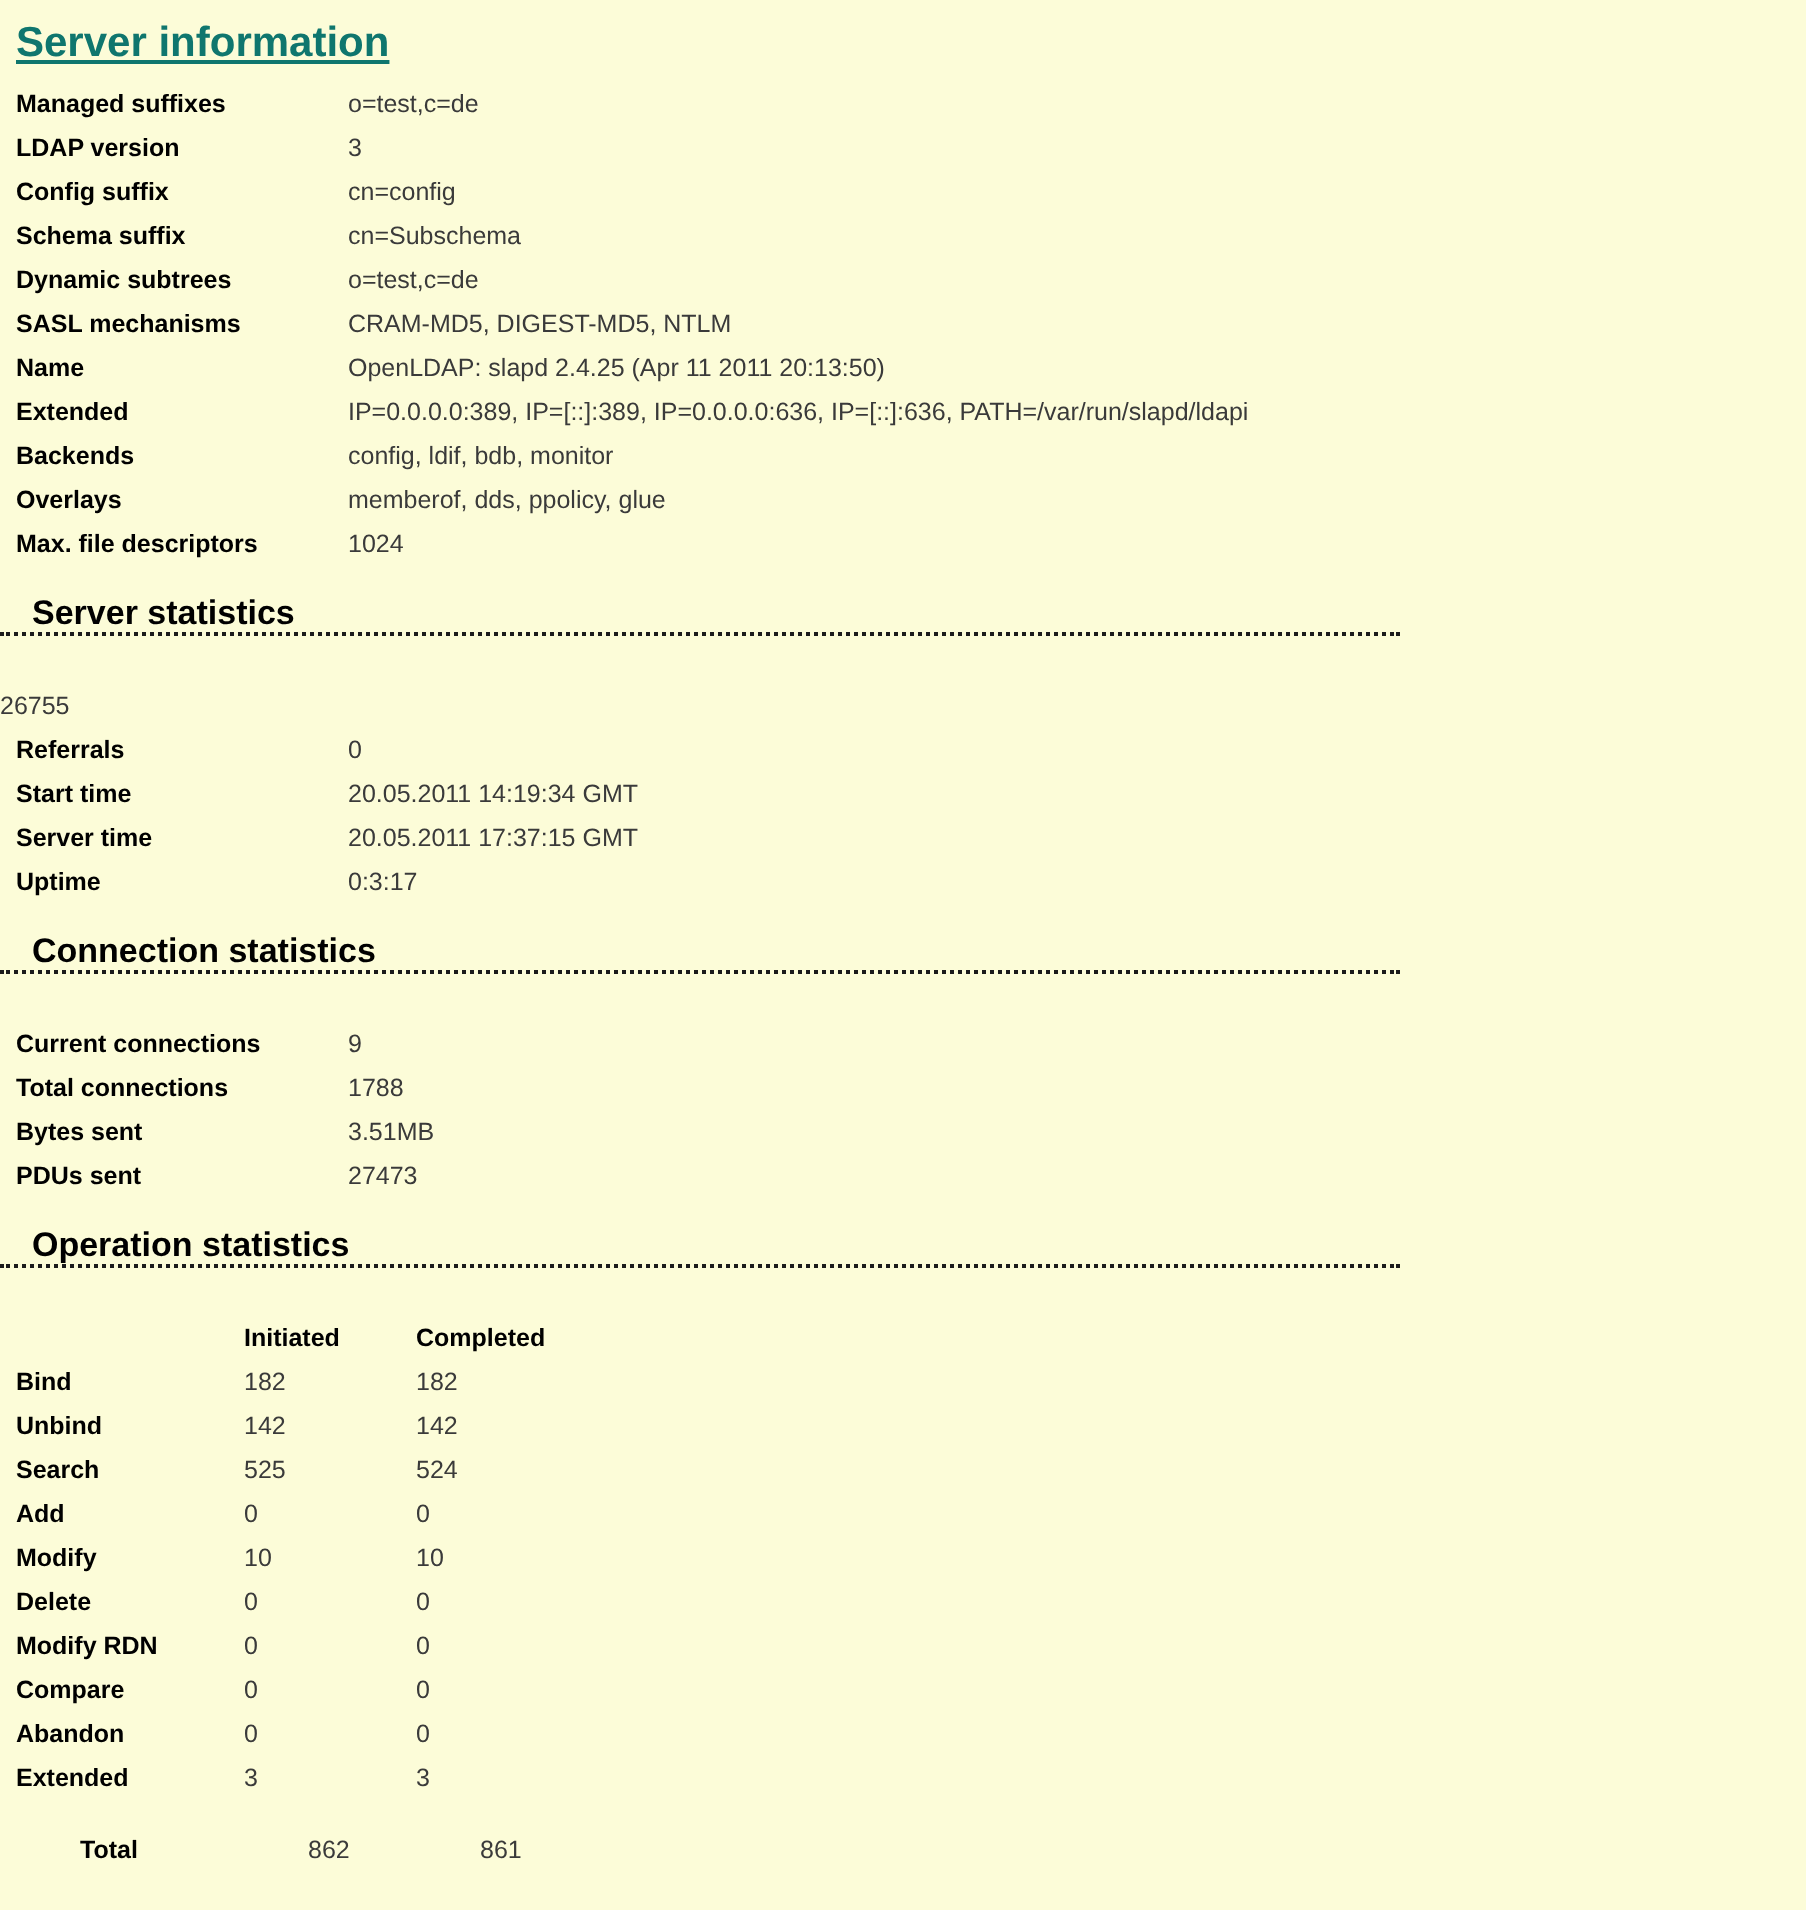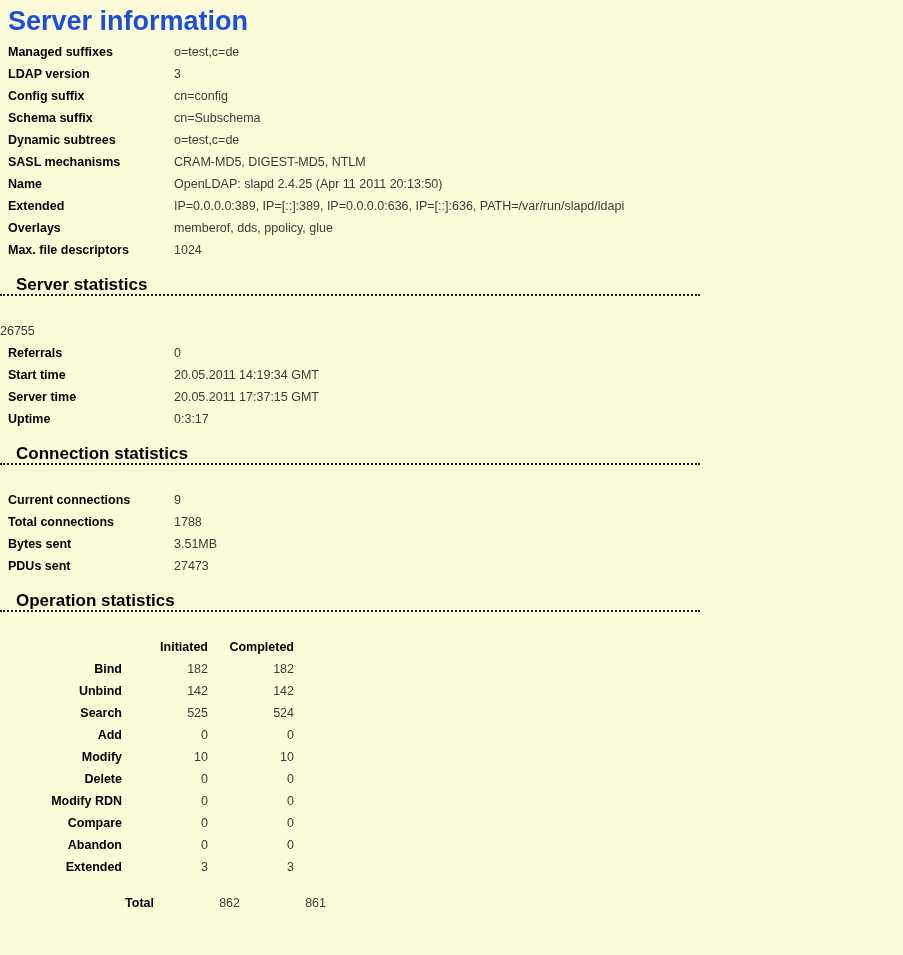--- a/index.html
+++ b/index.html
@@ -10,24 +10,25 @@
     width: 903px;
     height: 955px;
     overflow: hidden;
     background: #FCFCD8;
     font-family: "Liberation Sans", "DejaVu Sans", sans-serif;
     font-size: 12.5px;
     color: #3a3a3a;
   }
   h1.page-title {
     margin: 10px 0 0 8px;
-    font-size: 27px;
+    font-size: 21px;
     line-height: 23px;
     font-weight: bold;
-    color: #1d4ed8;
+    color: #0f766e;
+    text-decoration: underline;
   }
   .kv-table {
     margin: 0;
   }
   .kv-table.first {
     margin-top: 8px;
   }
   .kv-row {
     display: flex;
     line-height: 22px;
@@ -54,21 +55,20 @@
     line-height: 13px;
     color: #000;
   }
   .op-table {
     margin: 0;
   }
   .op-row {
     display: flex;
     line-height: 22px;
     white-space: nowrap;
-    text-align: right;
   }
   .op-label {
     flex: 0 0 122px;
     padding-left: 8px;
     box-sizing: border-box;
     font-weight: bold;
     color: #000;
   }
   .op-cell {
     flex: 0 0 86px;
@@ -122,20 +122,24 @@
   <div class="kv-row">
     <div class="kv-label">Name</div>
     <div class="kv-value">OpenLDAP: slapd 2.4.25 (Apr 11 2011 20:13:50)</div>
   </div>
 
   <div class="kv-row">
     <div class="kv-label">Extended</div>
     <div class="kv-value">IP=0.0.0.0:389, IP=[::]:389, IP=0.0.0.0:636, IP=[::]:636, PATH=/var/run/slapd/ldapi</div>
   </div>
 
+  <div class="kv-row">
+    <div class="kv-label">Backends</div>
+    <div class="kv-value">config, ldif, bdb, monitor</div>
+  </div>
 
   <div class="kv-row">
     <div class="kv-label">Overlays</div>
     <div class="kv-value">memberof, dds, ppolicy, glue</div>
   </div>
 
   <div class="kv-row">
     <div class="kv-label">Max. file descriptors</div>
     <div class="kv-value">1024</div>
   </div>

